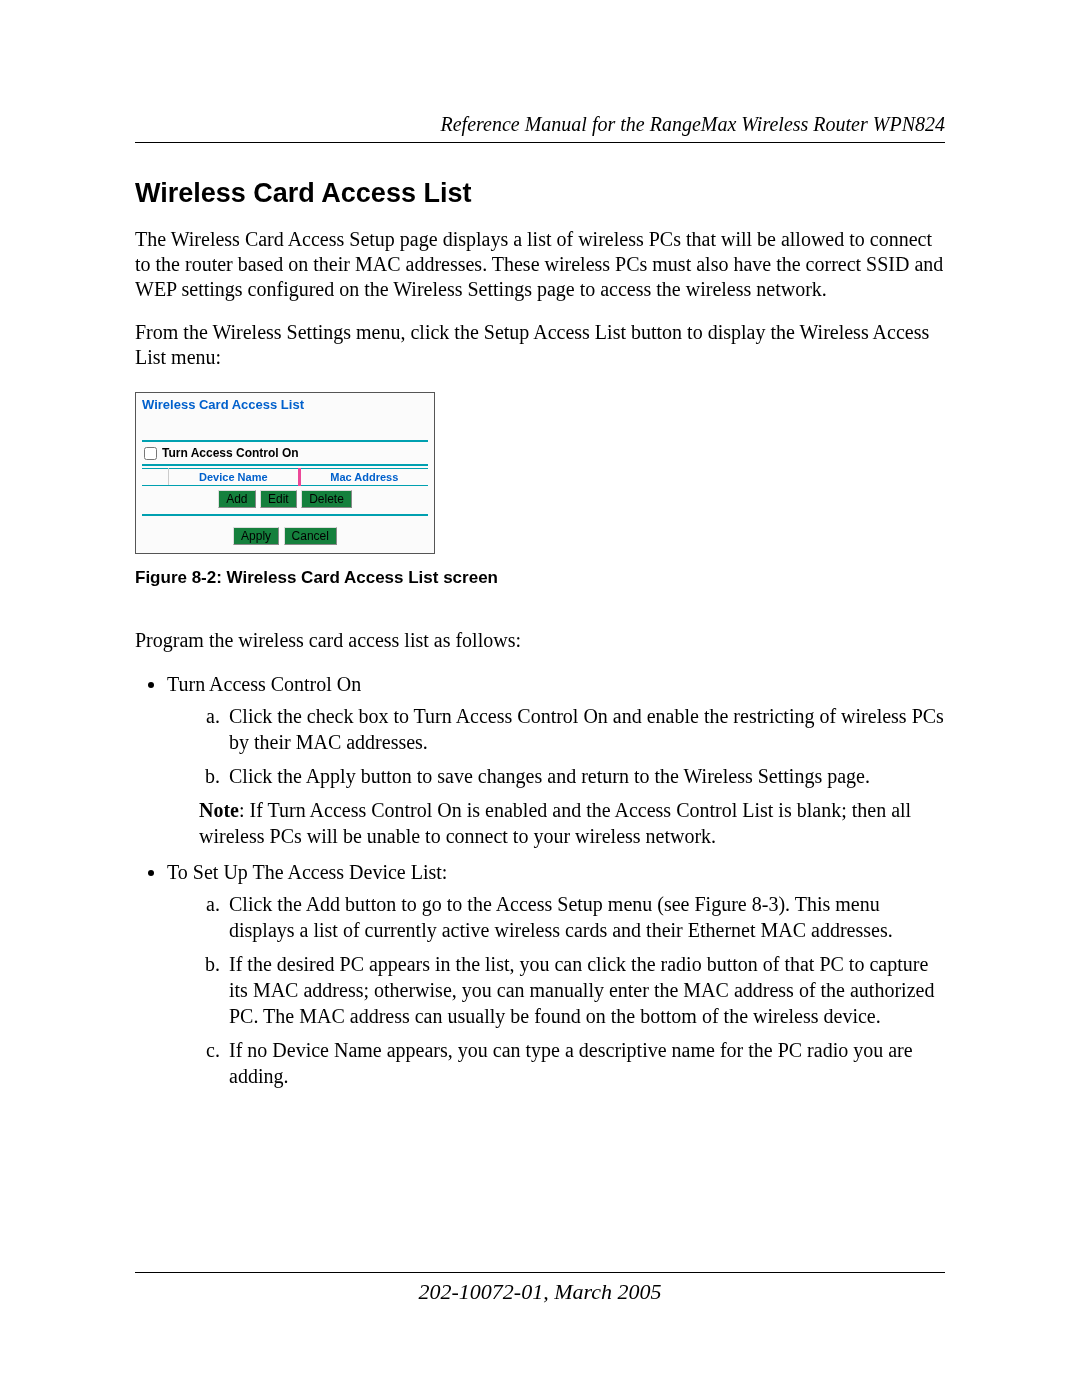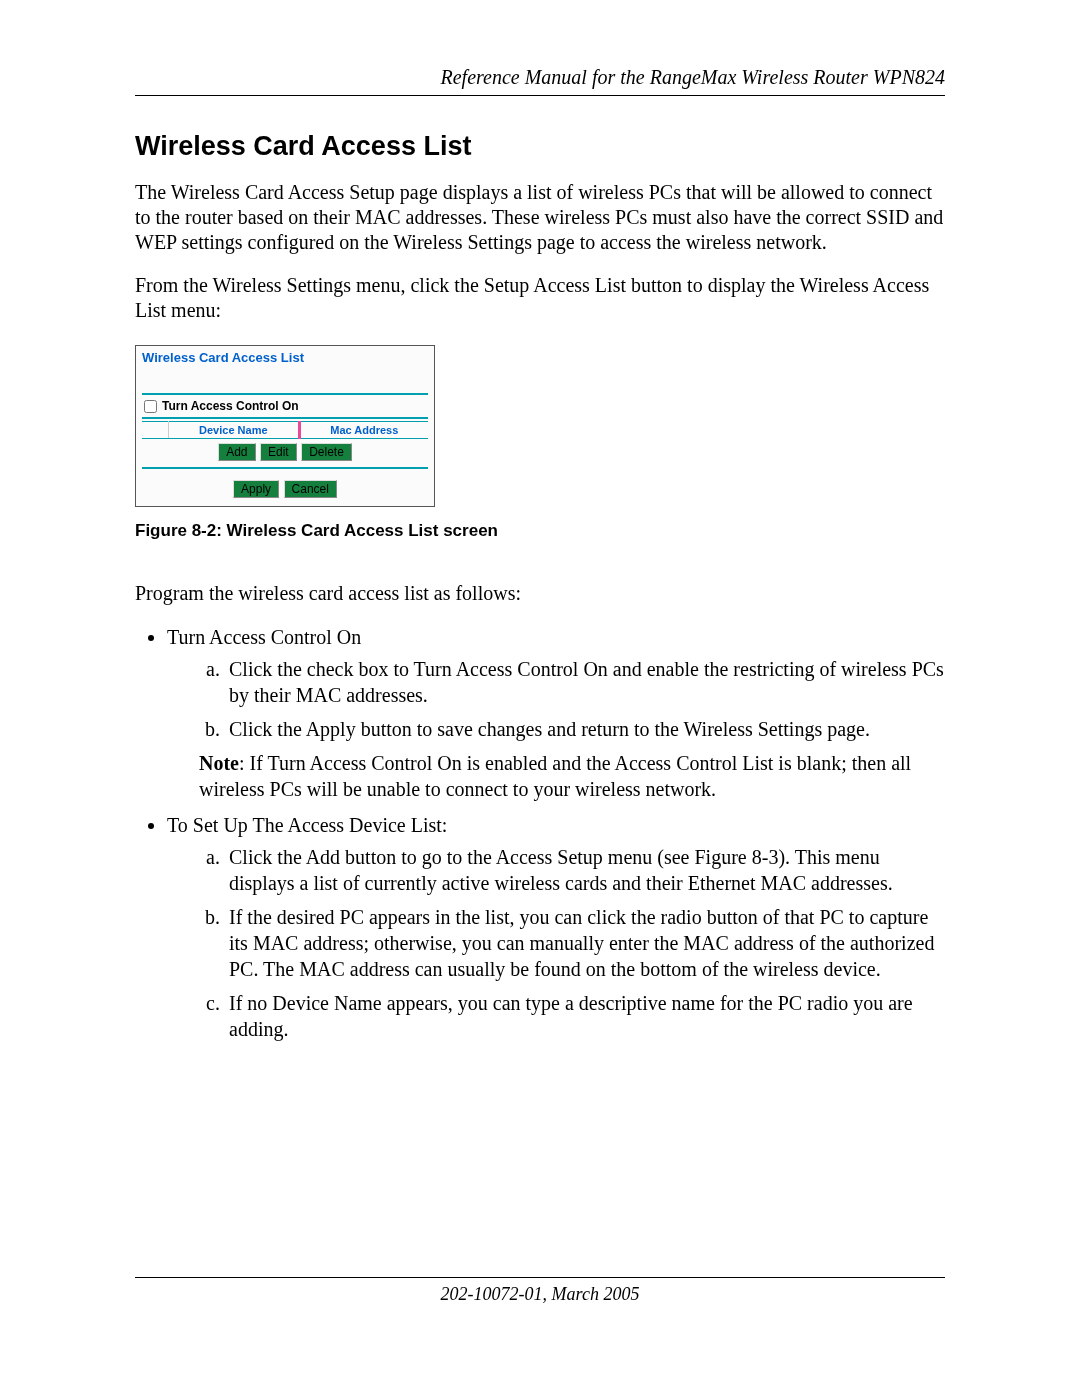--- a/index.html
+++ b/index.html
@@ -7,21 +7,21 @@
     padding: 0;
     background: #ffffff;
     font-family: "Times New Roman", Times, serif;
     color: #000;
   }
   .page {
     width: 1080px;
     height: 1397px;
     position: relative;
     box-sizing: border-box;
-    padding: 66px 135px 0 135px;
+    padding: 113px 135px 0 135px;
   }
   .header-line {
     text-align: right;
     font-style: italic;
     font-size: 20px;
     border-bottom: 1.5px solid #000;
     padding-bottom: 6px;
     margin-bottom: 35px;
   }
   h1.section-title {
@@ -160,21 +160,21 @@
     font-size: 18px;
   }
   .footer-row {
     display: flex;
     justify-content: space-between;
   }
   .footer-doc {
     text-align: center;
     font-family: "Times New Roman", Times, serif;
     font-style: italic;
-    font-size: 18px;
+    font-size: 22px;
     margin-top: 0;
   }
 </style>
 </head>
 <body>
 
 <div class="page">
 
   <div class="header-line">
     <span>Reference Manual for the RangeMax Wireless Router WPN824</span>

